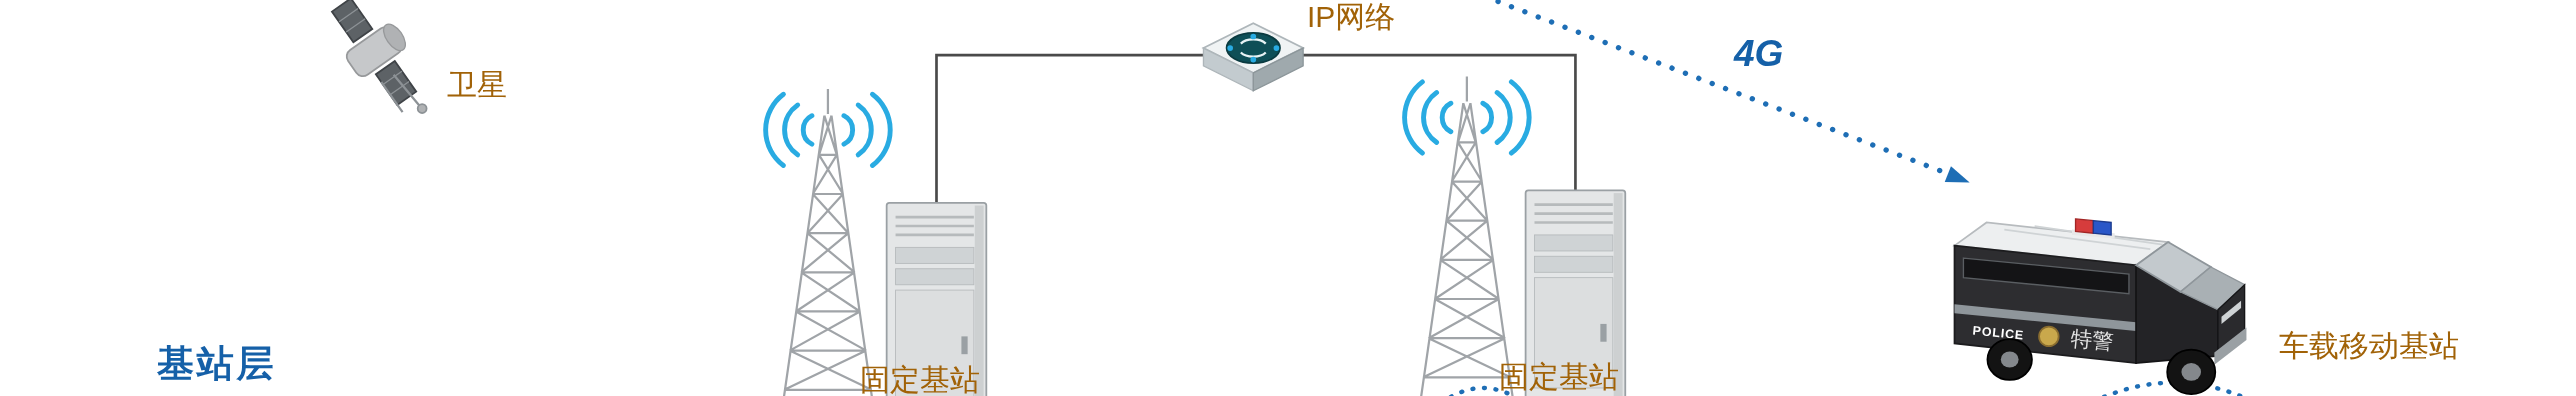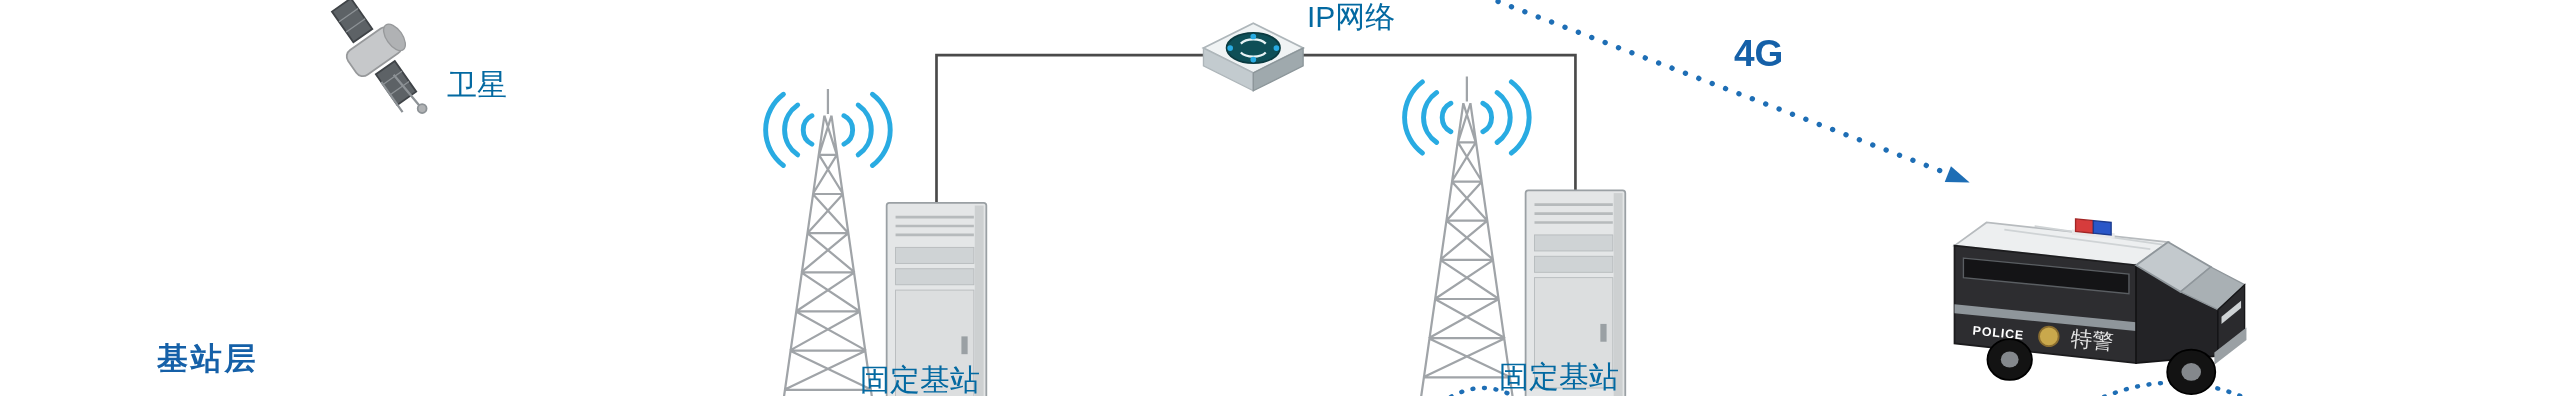--- a/index.html
+++ b/index.html
@@ -8,24 +8,24 @@
     --dotted-blue:#1e6eb5;
     --connector-gray:#4a4a4a;
     --tower-gray:#a0a4a8;
   }
   html,body{margin:0;padding:0;background:#fff;}
   .stage{
     position:relative;width:2576px;height:396px;background:#ffffff;overflow:hidden;
     font-family:"Liberation Sans","DejaVu Sans",sans-serif;
   }
   .stage svg{position:absolute;left:0;top:0;}
-  .lbl{position:absolute;white-space:nowrap;color:#0369a1;font-size:30px;line-height:1.1;}
+  .lbl{position:absolute;white-space:nowrap;color:#a16207;font-size:30px;line-height:1.1;}
   .lbl--accent{color:var(--accent-blue);}
-  #lbl-layer{font-size:31px;font-weight:700;letter-spacing:2.7px;font-family:Liberation Mono, monospace;}
-  #lbl-4g{font-size:37px;font-weight:700;}
+  #lbl-layer{font-size:37px;font-weight:700;letter-spacing:2.7px;}
+  #lbl-4g{font-size:37px;font-weight:700;font-style:italic;}
 </style>
 </head>
 <body>
 
 <div class="stage">
 
   <svg width="2576" height="396" viewBox="0 0 2894 445">
     <defs>
       <g id="tower">
         <path d="M0,-12 L0,16 M-4,18 L-52,352 M4,18 L52,352
@@ -120,15 +120,16 @@
       <ellipse cx="2462" cy="418" rx="11" ry="10" fill="#84888c"></ellipse>
     </g>
   </svg>
 
   <div class="lbl" style="left:447px;top:68px">卫星</div>
   <div class="lbl lbl--accent" id="lbl-layer" style="left:157px;top:344px">基站层</div>
   <div class="lbl" style="left:1307px;top:0px">IP网络</div>
   <div class="lbl" style="left:860px;top:363px">固定基站</div>
   <div class="lbl" style="left:1499px;top:360px">固定基站</div>
   <div class="lbl lbl--accent" id="lbl-4g" style="left:1734px;top:34px">4G</div>
+  <div class="lbl" style="left:2279px;top:329px">车载移动基站</div>
 
 </div>
 
 
 </body></html>

